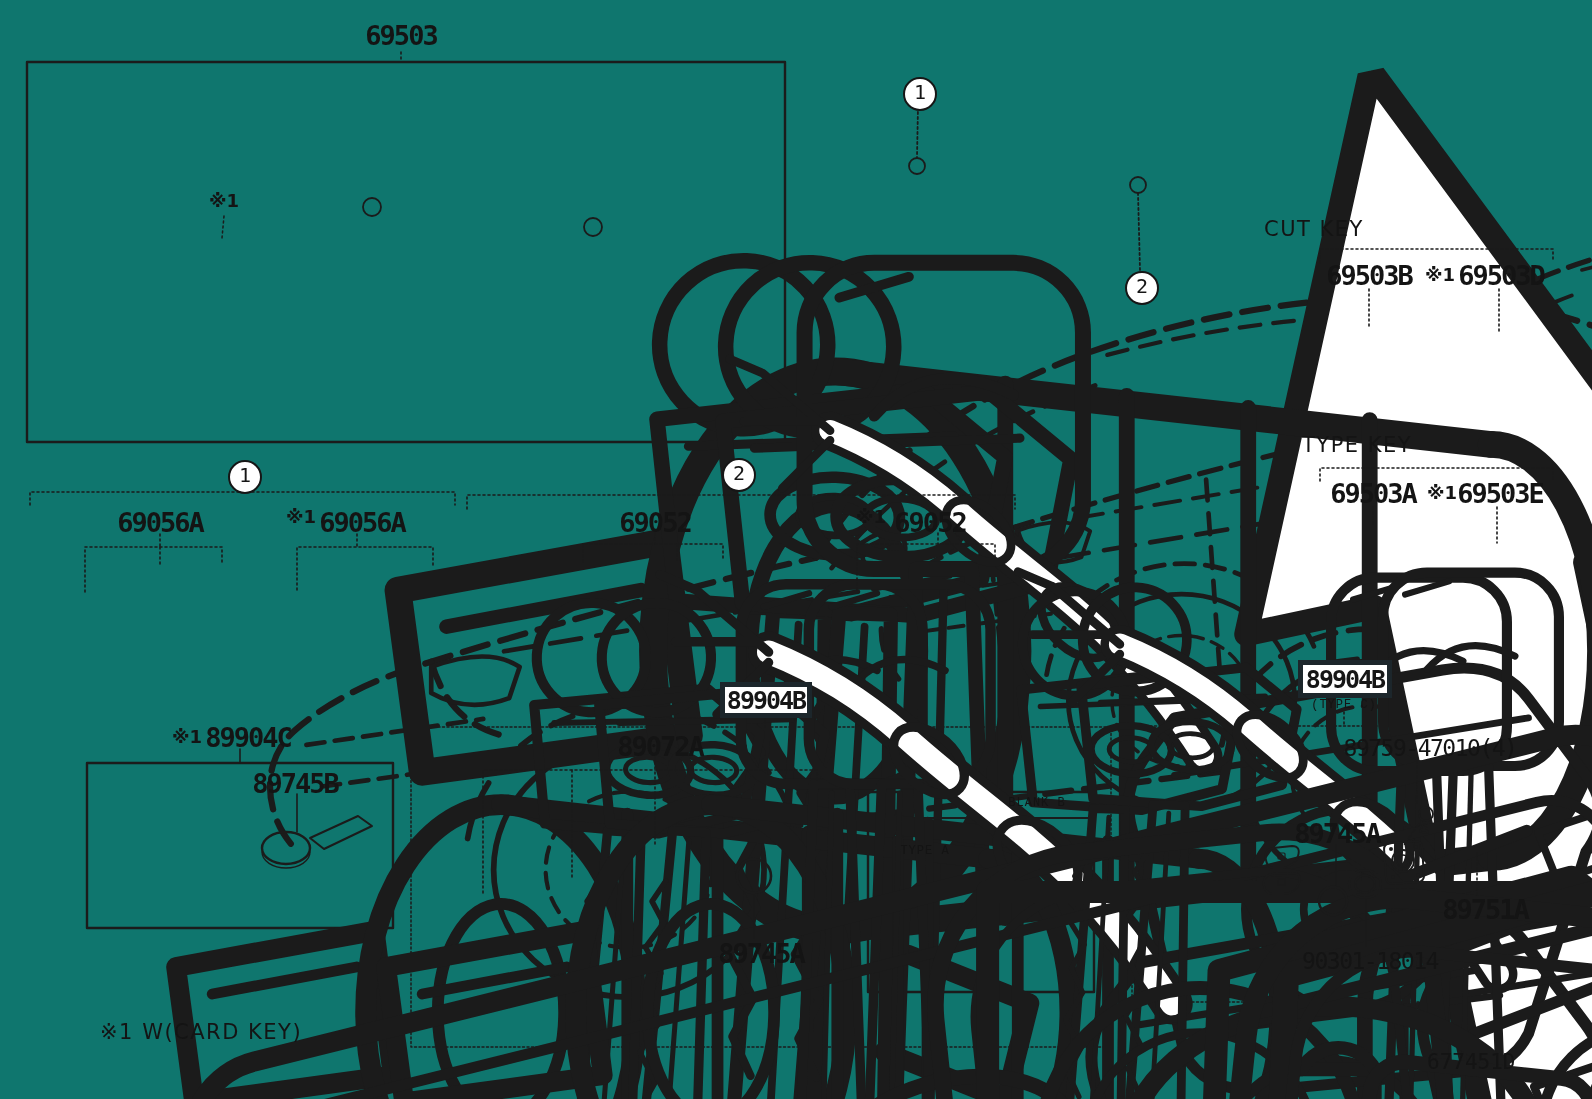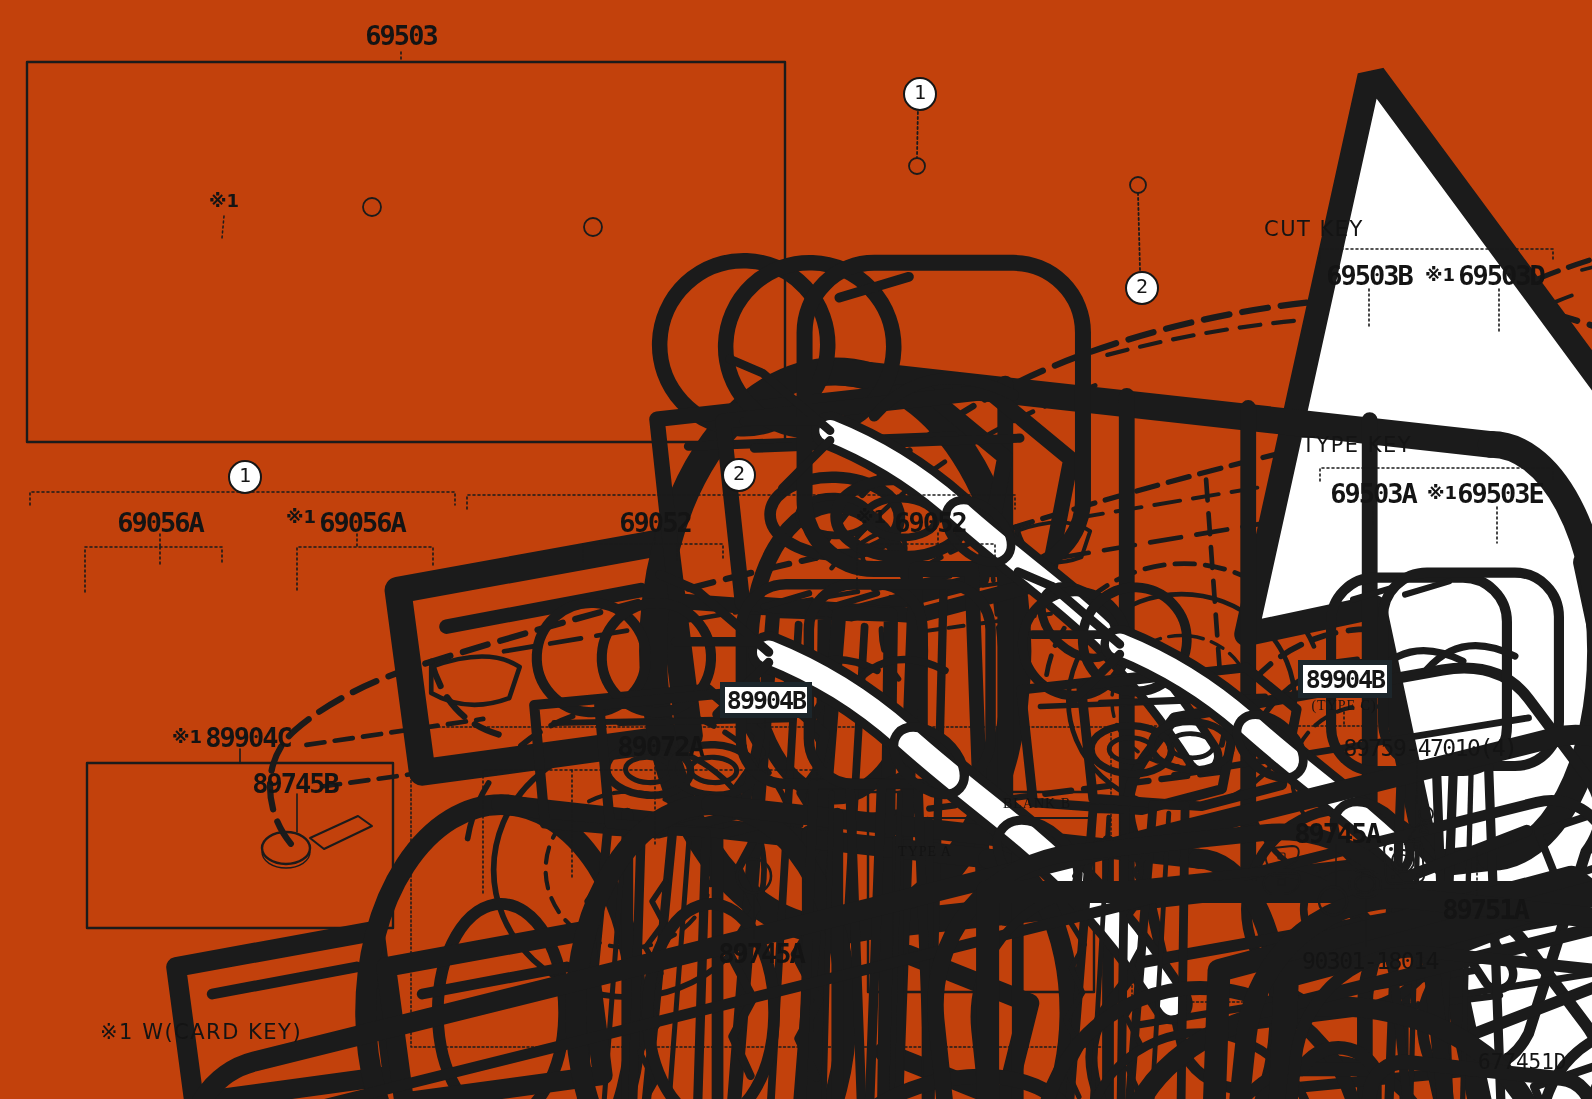--- a/index.html
+++ b/index.html
@@ -1,25 +1,25 @@
 <!DOCTYPE html>
 <html><head>
 <meta charset="utf-8">
 <style>
   html,body{margin:0;padding:0;background:#ffffff;}
-  #stage{position:relative;width:1592px;height:1099px;background:#c2410c;overflow:hidden;
+  #stage{position:relative;width:1592px;height:1099px;background:#0f766e;overflow:hidden;
          font-family:"DejaVu Sans",sans-serif;color:#161616;}
   #art{position:absolute;left:0;top:0;}
   .lbl{position:absolute;white-space:nowrap;color:#141414;}
   .ctr{transform:translateX(-50%);}
   .pn{font-family:"DejaVu Sans Mono",monospace;font-weight:bold;font-size:27px;letter-spacing:-2px;}
   .pn-s{font-family:"DejaVu Sans Mono",monospace;font-weight:normal;font-size:23px;letter-spacing:-1.5px;}
   .mark{font-family:"DejaVu Sans",sans-serif;font-weight:bold;font-size:18px;}
   .sec{font-family:"DejaVu Sans",sans-serif;font-size:21px;letter-spacing:1.5px;}
-  .sec-s{font-family:Liberation Serif, serif;font-size:14px;letter-spacing:1px;}
+  .sec-s{font-family:Liberation Mono, monospace;font-size:12px;letter-spacing:1px;}
   .fig{font-family:"DejaVu Sans Mono",monospace;font-size:21px;letter-spacing:0;}
   .callout{position:absolute;width:30px;height:30px;border:2px solid #161616;border-radius:50%;
            background:#fff;text-align:center;line-height:27px;
            font-family:"DejaVu Sans Mono",monospace;font-size:20px;}
   .pbox{position:absolute;border:5px solid #1c262b;background:#fff;text-align:center;
         font-family:"DejaVu Sans Mono",monospace;font-weight:bold;font-size:25px;letter-spacing:-2px;
         box-sizing:border-box;}
 </style>
 </head>
 <body>
@@ -396,15 +396,15 @@
 <div class="lbl pn ctr" style="left:761px;top:938px;">89745A</div>
 <div class="lbl sec-s ctr" style="left:925px;top:796px;margin-top:48px;">TYPE A</div>
 <div class="lbl sec-s ctr" style="left:1037px;top:796px;">BLANK B</div>
 
 <div class="lbl pn-s ctr" style="left:1430px;top:735px;">89759-47010(4)</div>
 <div class="lbl pn ctr" style="left:1337px;top:818px;">89745A</div>
 <div class="lbl pn ctr" style="left:1485px;top:894px;">89751A</div>
 <div class="lbl pn-s ctr" style="left:1370px;top:948px;">90301-18014</div>
 
 <div class="lbl sec" style="left:100px;top:1020px;">※1 W(CARD KEY)</div>
-<div class="lbl fig" style="left:1478px;top:1050px;">677451D</div>
+<div class="lbl fig" style="left:1427px;top:1050px;">677451D</div>
 
 </div>
 
 </body></html>

